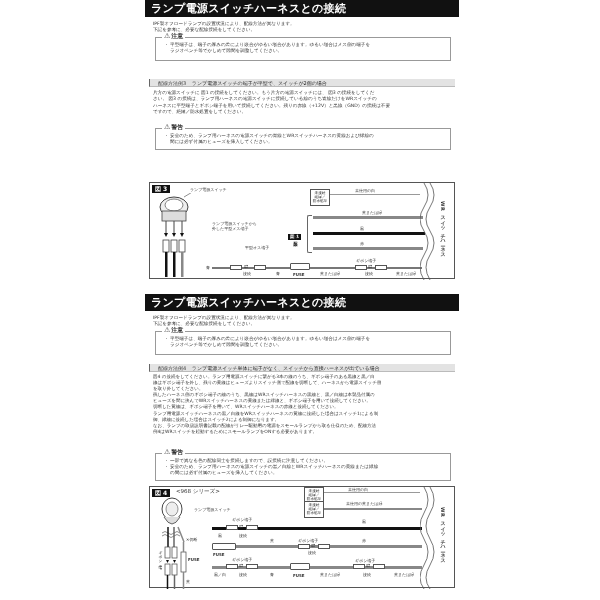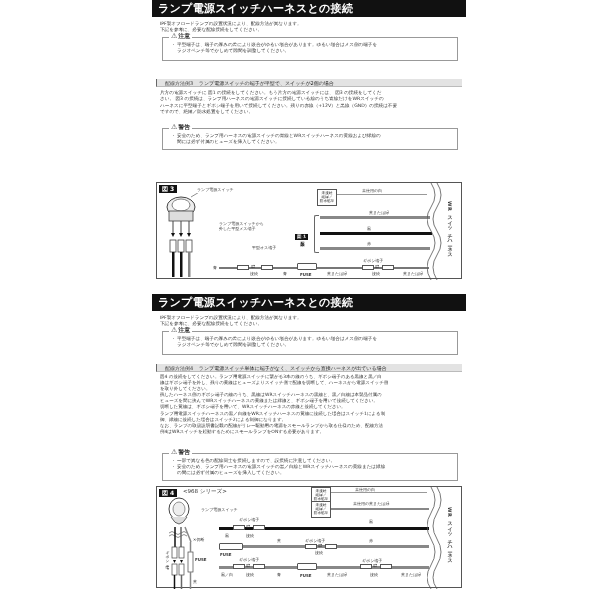--- a/index.html
+++ b/index.html
@@ -1,17 +1,17 @@
 <!DOCTYPE html>
 <html><head>
 <meta charset="utf-8">
 <style>
   html, body { margin:0; padding:0; background:#fff; }
   body { width:600px; height:600px; position:relative; overflow:hidden; font-family:"DejaVu Sans", sans-serif; color:#222; }
-  .page { position:absolute; left:152px; top:0; width:314px; height:600px; background:#fff; }
+  .page { position:absolute; left:145px; top:0; width:314px; height:600px; background:#fff; }
   .section-title { position:absolute; left:0; width:314px; height:17px; background:#111; color:#fff; font-weight:bold; font-size:11px; line-height:17px; padding-left:6px; box-sizing:border-box; letter-spacing:0.3px; }
   .para { position:absolute; font-size:4.6px; line-height:6.4px; color:#333; }
   .notice { position:absolute; border:1px solid #999; border-top:none; box-sizing:border-box; }
   .notice-top { position:absolute; top:0; left:0; right:0; height:0; border-top:1px solid #999; }
   .notice-head { position:absolute; top:-5px; left:6px; background:#fff; padding:0 2px; font-size:6px; font-weight:bold; color:#333; display:flex; align-items:center; gap:1px; }
   .warn-tri { font-size:7px; line-height:7px; }
   .notice-body { position:absolute; left:8px; right:4px; font-size:4.6px; line-height:6.2px; color:#333; }
   .subhead { position:absolute; left:4px; width:306px; height:8px; background:#e3e3e3; border-left:1px solid #666; border-bottom:1px solid #bbb; font-size:5px; line-height:8px; padding-left:8px; box-sizing:border-box; color:#222; }
   .subhead .lbl { color:#444; margin-right:4px; }
   .figbox { position:absolute; left:4px; width:306px; border:1px solid #555; box-sizing:border-box; background:#fff; }

